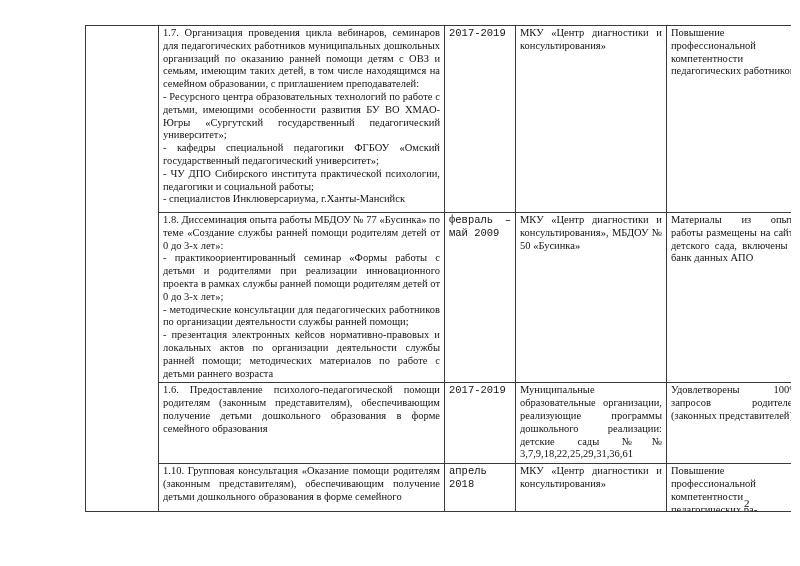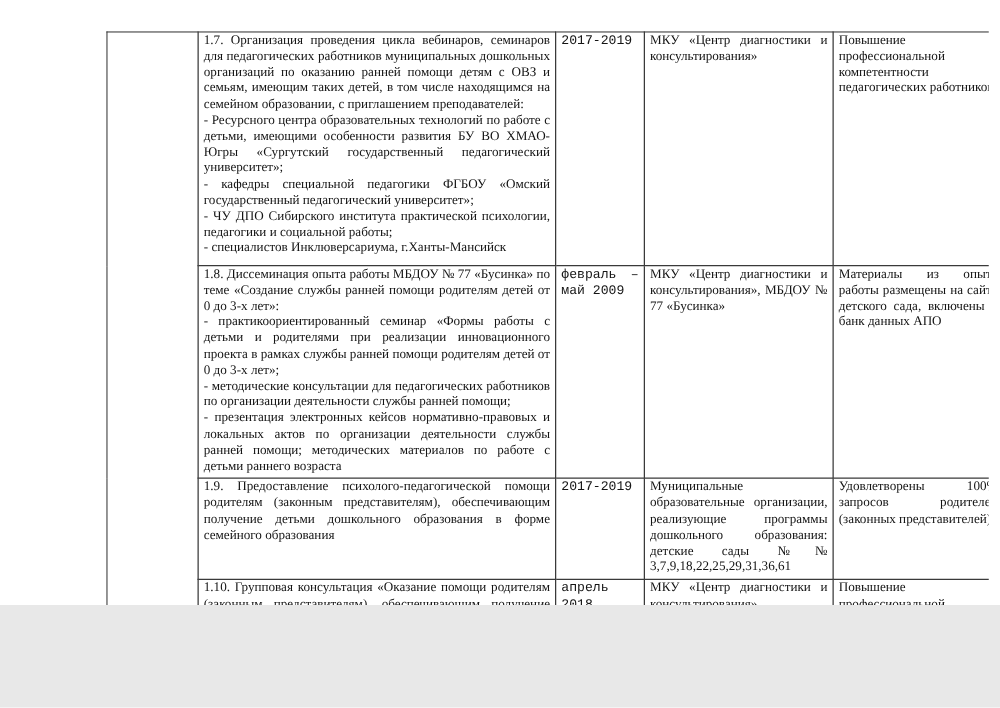--- a/index.html
+++ b/index.html
@@ -1,19 +1,19 @@
 <!DOCTYPE html>
 <html lang="ru"><head>
 <meta charset="utf-8">
 <style>
   html, body { margin: 0; padding: 0; background: #e8e8e8; }
   .page {
     position: relative;
     width: 800px;
-    height: 484px;
+    height: 566px;
     background: #ffffff;
     overflow: hidden;
     font-family: "Liberation Serif", "DejaVu Serif", serif;
     color: #141414;
   }
   .table-wrap {
     position: absolute;
     left: 85px;
     top: 25px;
     width: 706px;
@@ -72,27 +72,27 @@
           <td class="c-per">2017-2019</td>
           <td class="c-resp">МКУ «Центр диагностики и консультирования»</td>
           <td class="c-res">Повышение профессиональной компетентности педагогических работников</td>
         </tr>
         <tr class="r2">
           <td class="c-act">1.8. Диссеминация опыта работы МБДОУ № 77 «Бусинка» по теме «Создание службы ранней помощи родителям детей от 0 до 3-х лет»:
 - практикоориентированный семинар «Формы работы с детьми и родителями при реализации инновационного проекта в рамках службы ранней помощи родителям детей от 0 до 3-х лет»;
 - методические консультации для педагогических работников по организации деятельности службы ранней помощи;
 - презентация электронных кейсов нормативно-правовых и локальных актов по организации деятельности службы ранней помощи; методических материалов по работе с детьми раннего возраста</td>
           <td class="c-per">февраль – май 2009</td>
-          <td class="c-resp">МКУ «Центр диагностики и консультирования», МБДОУ № 77 «Бусинка»</td>
+          <td class="c-resp">МКУ «Центр диагностики и консультирования», МБДОУ № 50 «Бусинка»</td>
           <td class="c-res">Материалы из опыта работы размещены на сайте детского сада, включены в банк данных АПО</td>
         </tr>
         <tr class="r3">
-          <td class="c-act">1.9. Предоставление психолого-педагогической помощи родителям (законным представителям), обеспечивающим получение детьми дошкольного образования в форме семейного образования</td>
+          <td class="c-act">1.6. Предоставление психолого-педагогической помощи родителям (законным представителям), обеспечивающим получение детьми дошкольного образования в форме семейного образования</td>
           <td class="c-per">2017-2019</td>
-          <td class="c-resp">Муниципальные образовательные организации, реализующие программы дошкольного образования: детские сады №№ 3,7,9,18,22,25,29,31,36,61</td>
+          <td class="c-resp">Муниципальные образовательные организации, реализующие программы дошкольного реализации: детские сады №№ 3,7,9,18,22,25,29,31,36,61</td>
           <td class="c-res">Удовлетворены 100% запросов родителей (законных представителей)</td>
         </tr>
         <tr class="r4">
           <td class="c-act">1.10. Групповая консультация «Оказание помощи родителям (законным представителям), обеспечивающим получение детьми дошкольного образования в форме семейного</td>
           <td class="c-per">апрель 2018</td>
           <td class="c-resp">МКУ «Центр диагностики и консультирования»</td>
           <td class="c-res">Повышение профессиональной компетентности педагогических ра-</td>
         </tr>
       </tbody>
     </table>

